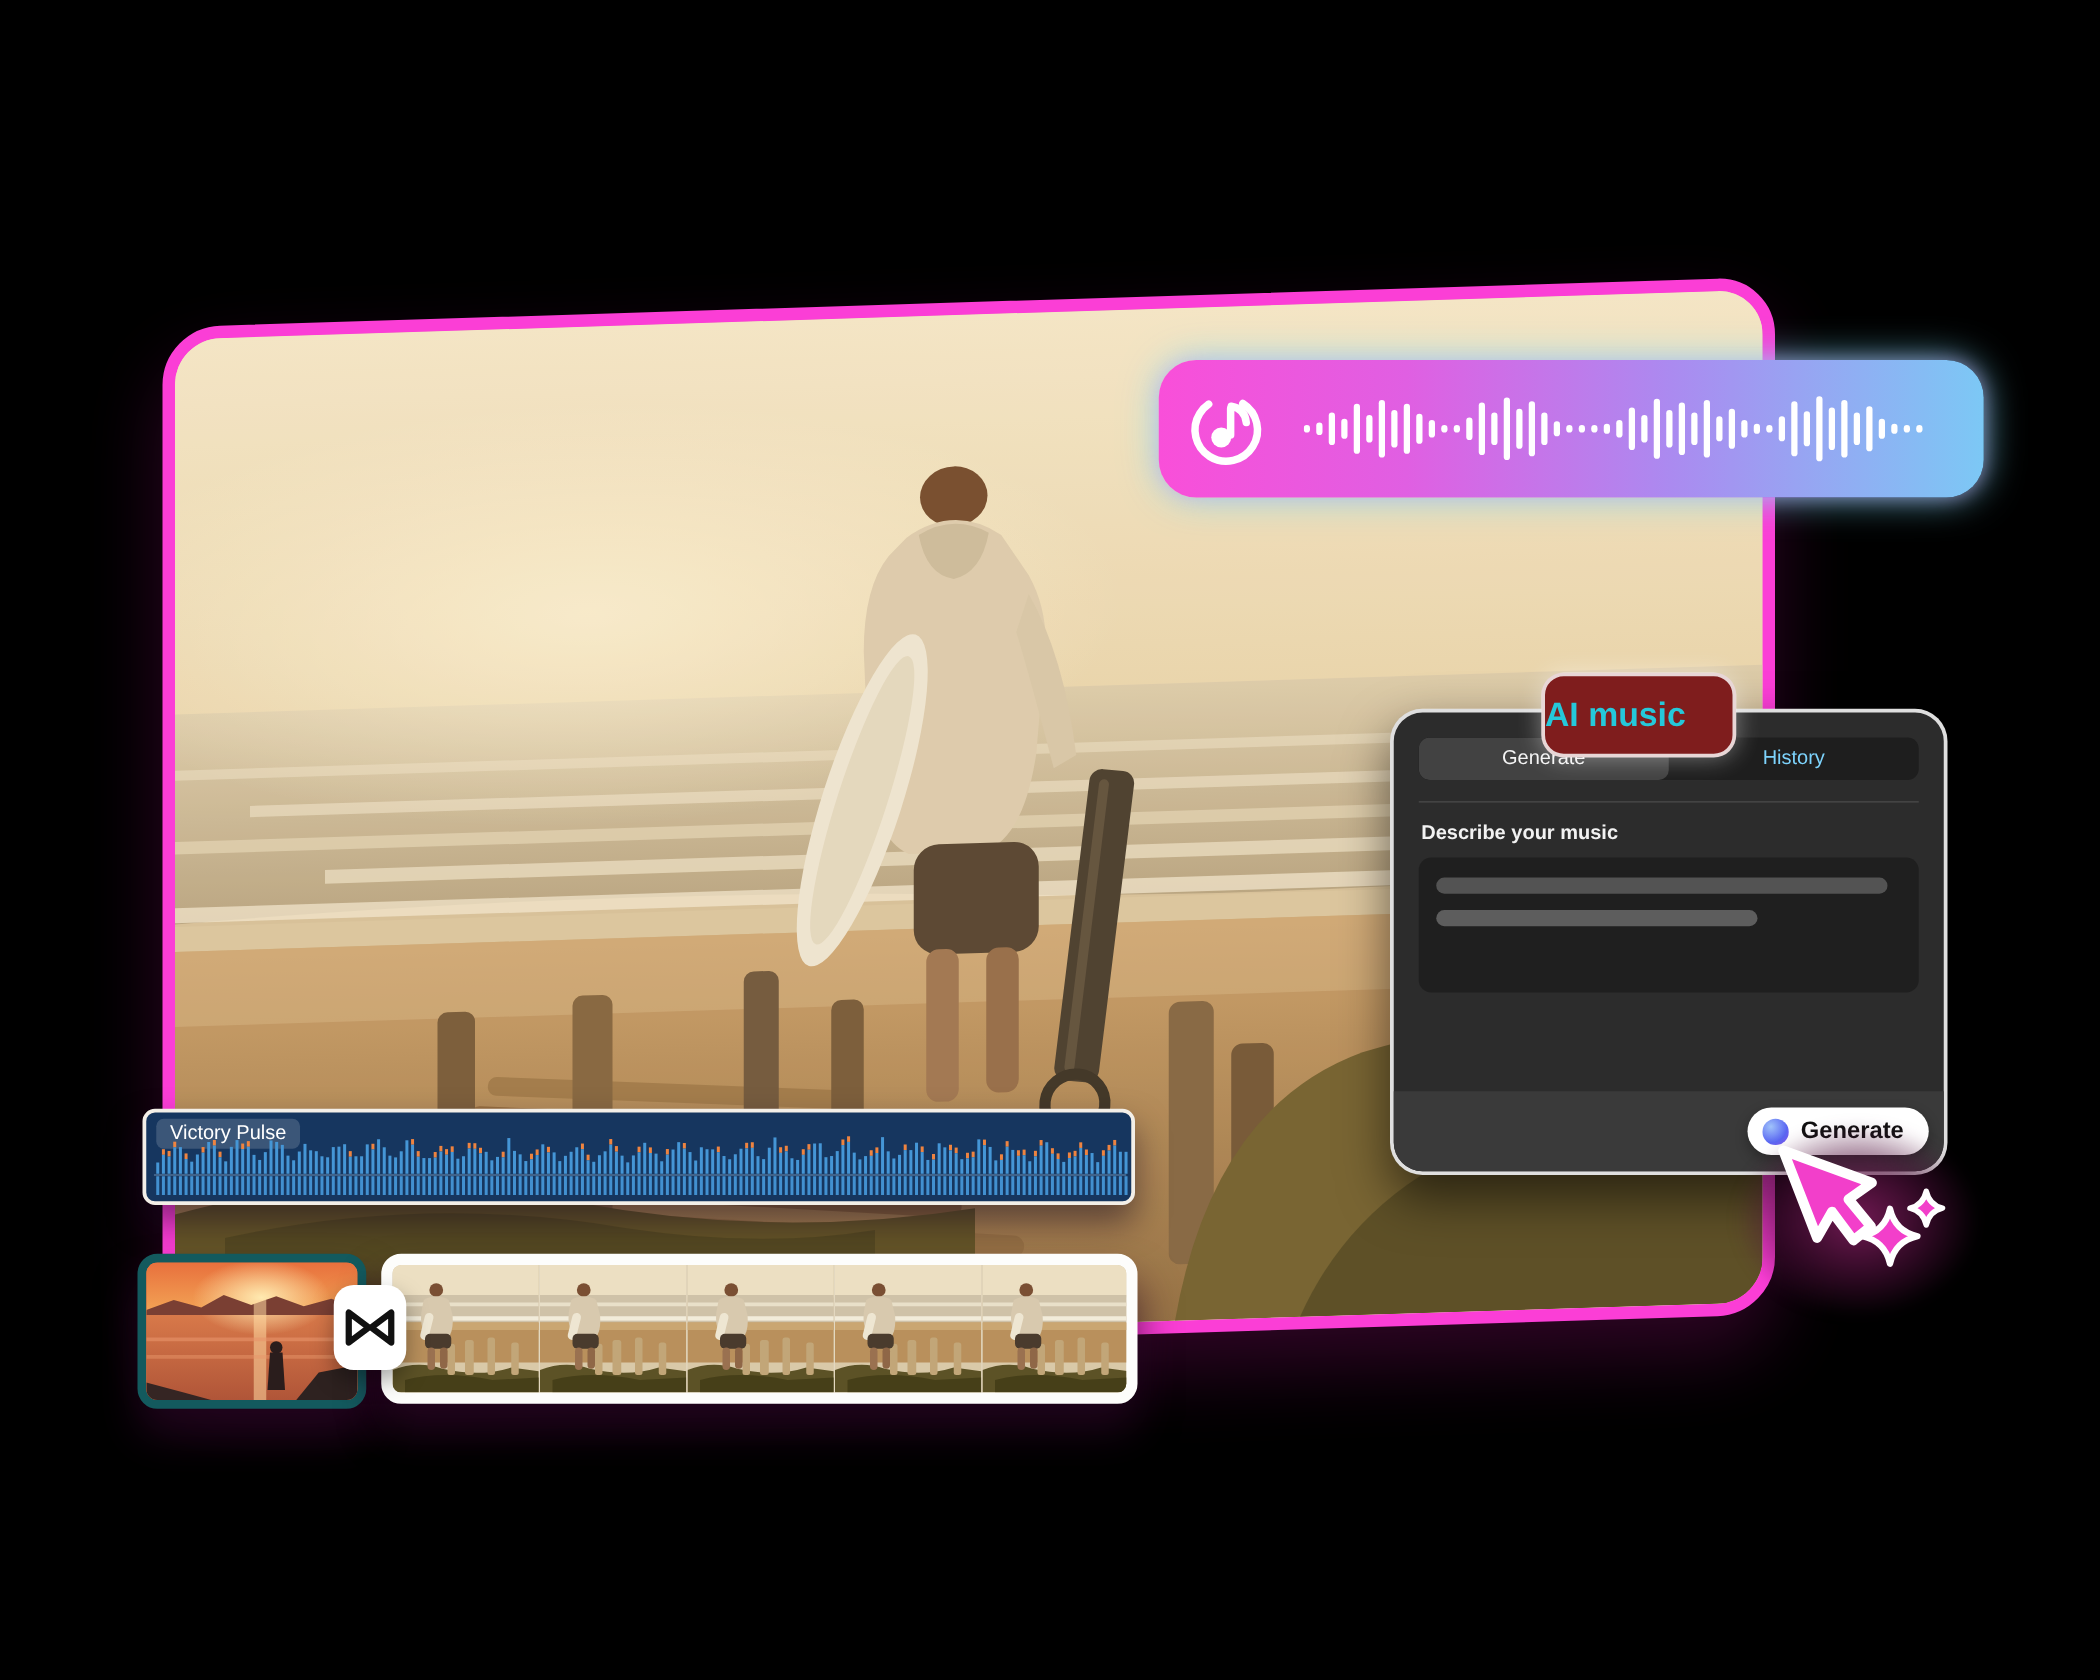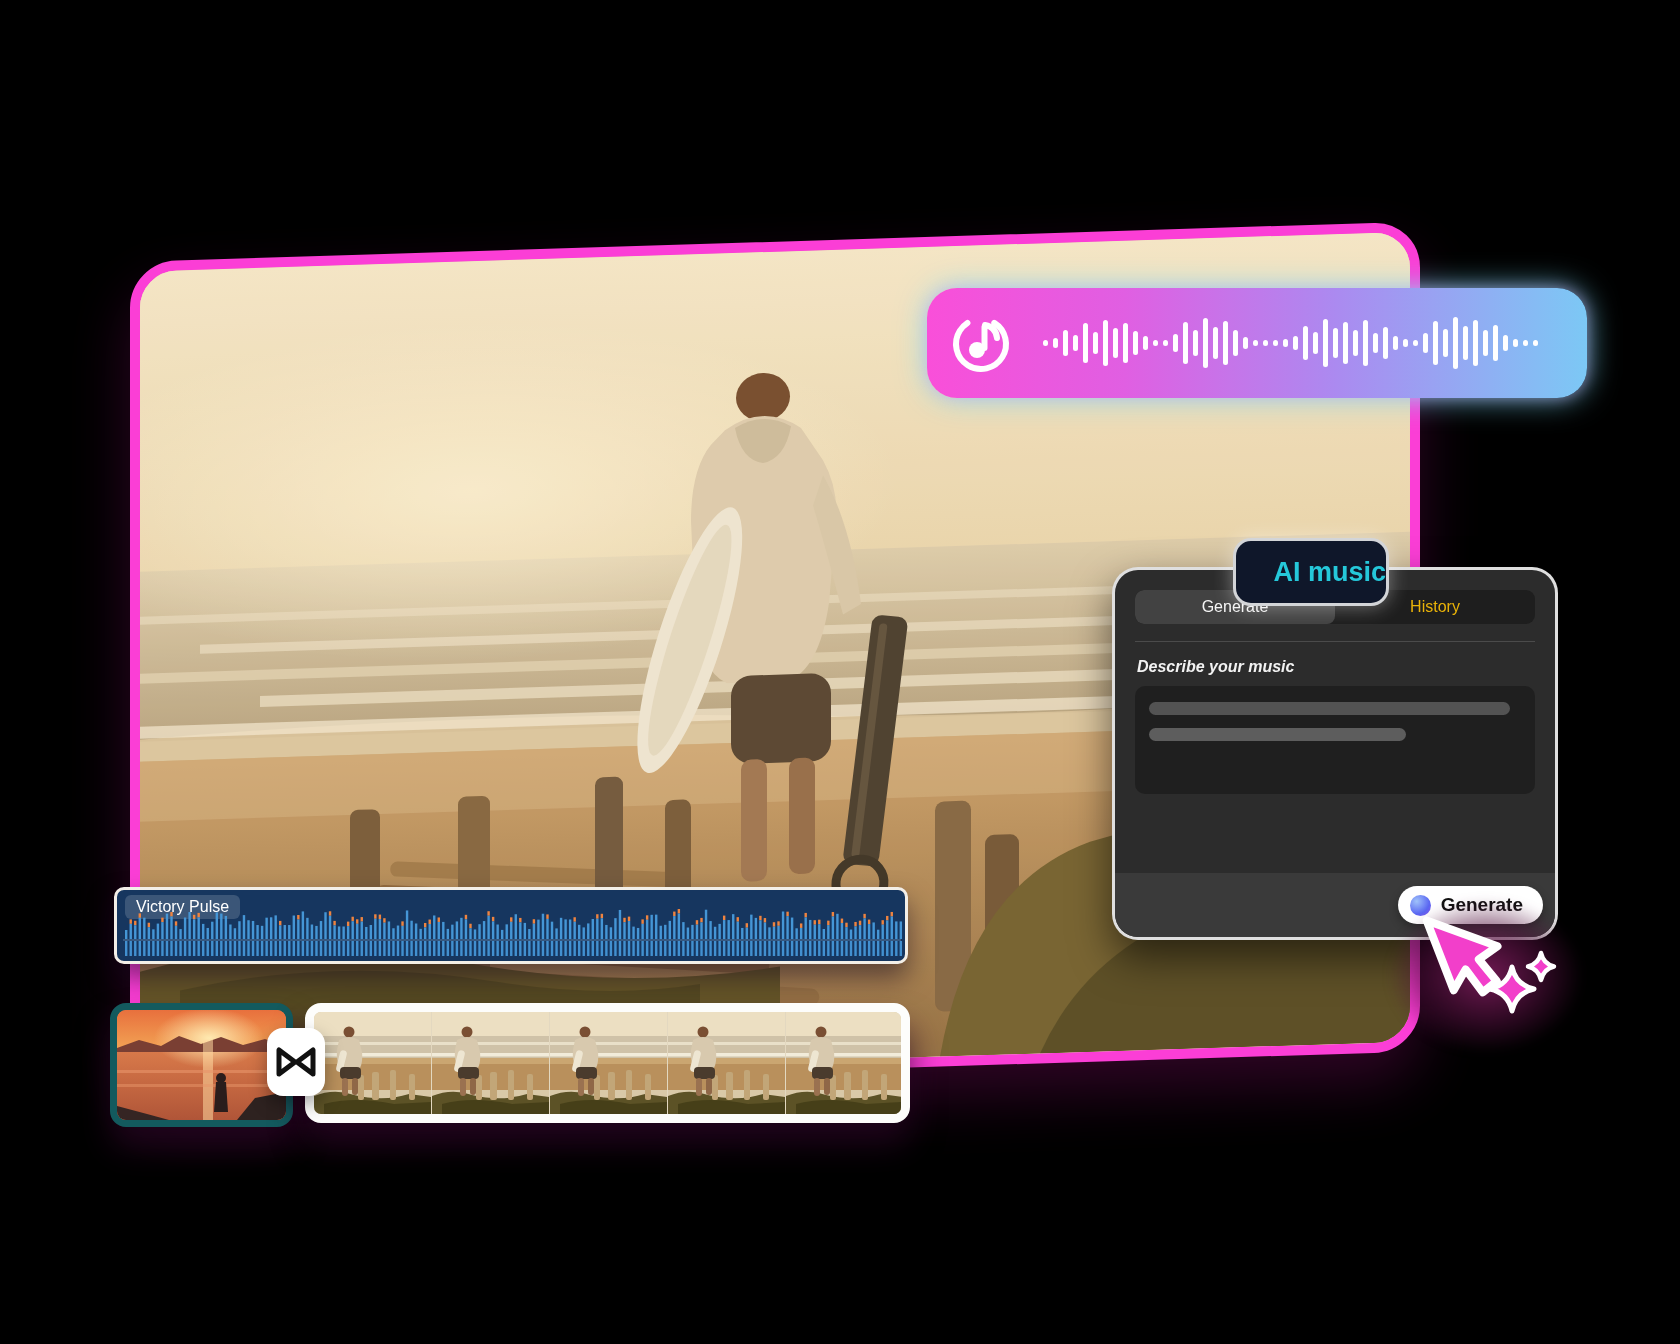--- a/index.html
+++ b/index.html
@@ -16,36 +16,36 @@
   
   .pill{position:absolute;left:927px;top:288px;width:660px;height:110px;
         border-radius:30px;display:flex;align-items:center;z-index:4;
         background:linear-gradient(90deg,#f94fd9 0%,#e05fe2 30%,#ab8af0 62%,#7cc8f5 100%);
         box-shadow:0 0 30px rgba(120,224,248,.8),0 0 14px rgba(250,110,230,.45);}
   .pill .note{margin-left:22px;flex:0 0 auto;}
   .pill .bars{margin-left:30px;flex:0 0 auto;}
 
   
   .badge{position:absolute;left:1233px;top:538px;width:150px;height:62px;z-index:8;
-         background:#0f172a;border:3px solid rgba(255,255,255,.82);border-radius:18px;
+         background:#7f1d1d;border:3px solid rgba(255,255,255,.82);border-radius:18px;
          box-shadow:0 0 20px rgba(255,255,255,.4);
-         display:flex;align-items:center;justify-content:flex-end;
+         display:flex;align-items:center;justify-content:flex-start;
          color:#25c8da;font-size:27px;font-weight:700;}
 
   
   .panel{position:absolute;left:1076px;top:567px;width:446px;height:373px;z-index:6;
          background:#2c2c2c;border:3px solid rgba(255,255,255,.85);border-radius:26px;
          box-sizing:border-box;box-shadow:0 18px 40px rgba(0,0,0,.55);margin-left:36px;}
   .panel-inner{padding:20px 20px 0 20px;}
   .tabbar{height:34px;background:#1e1e1e;border-radius:9px;display:flex;overflow:hidden;}
   .tab{flex:1;display:flex;align-items:center;justify-content:center;
-       font-size:16px;color:#eab308;cursor:default;}
+       font-size:16px;color:#7dd3fc;cursor:default;}
   .tab.active{background:#424242;border-radius:8px;color:#f5f5f5;}
   .divider{height:1px;background:#4b4b4b;margin-top:17px;}
-  .describe{margin:16px 2px 10px;color:#f2f2f2;font-size:16px;font-weight:600;font-style:italic;}
+  .describe{margin:16px 2px 10px;color:#f2f2f2;font-size:16px;font-weight:600;}
   .prompt{height:108px;background:#1f1f1f;border-radius:10px;padding:16px 14px;
           box-sizing:border-box;}
   .skline{height:13px;border-radius:7px;background:#535353;}
   .skline.l1{width:97%;}
   .skline.l2{width:69%;margin-top:13px;background:#5d5d5d;}
   .panel-footer{position:absolute;left:0;right:0;bottom:0;height:64px;
                 background:#3a3a3a;border-radius:0 0 23px 23px;}
   .gen-btn{position:absolute;right:12px;top:13px;height:38px;padding:0 20px 0 12px;
            background:#fff;border:none;border-radius:19px;display:flex;align-items:center;
            gap:10px;font-family:"Liberation Sans",sans-serif;

